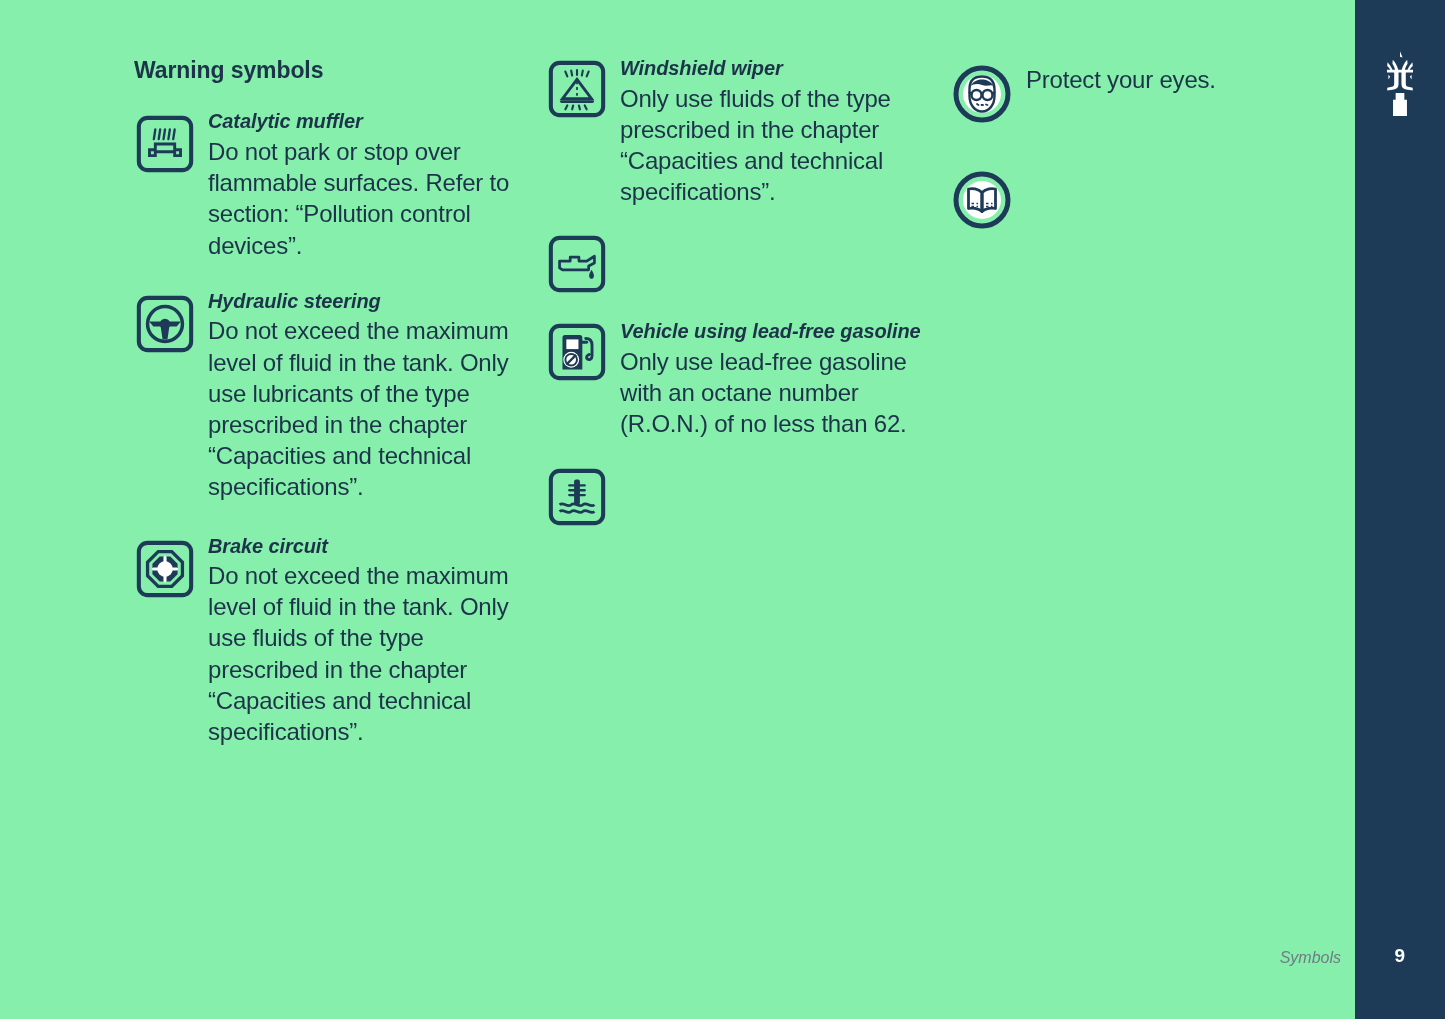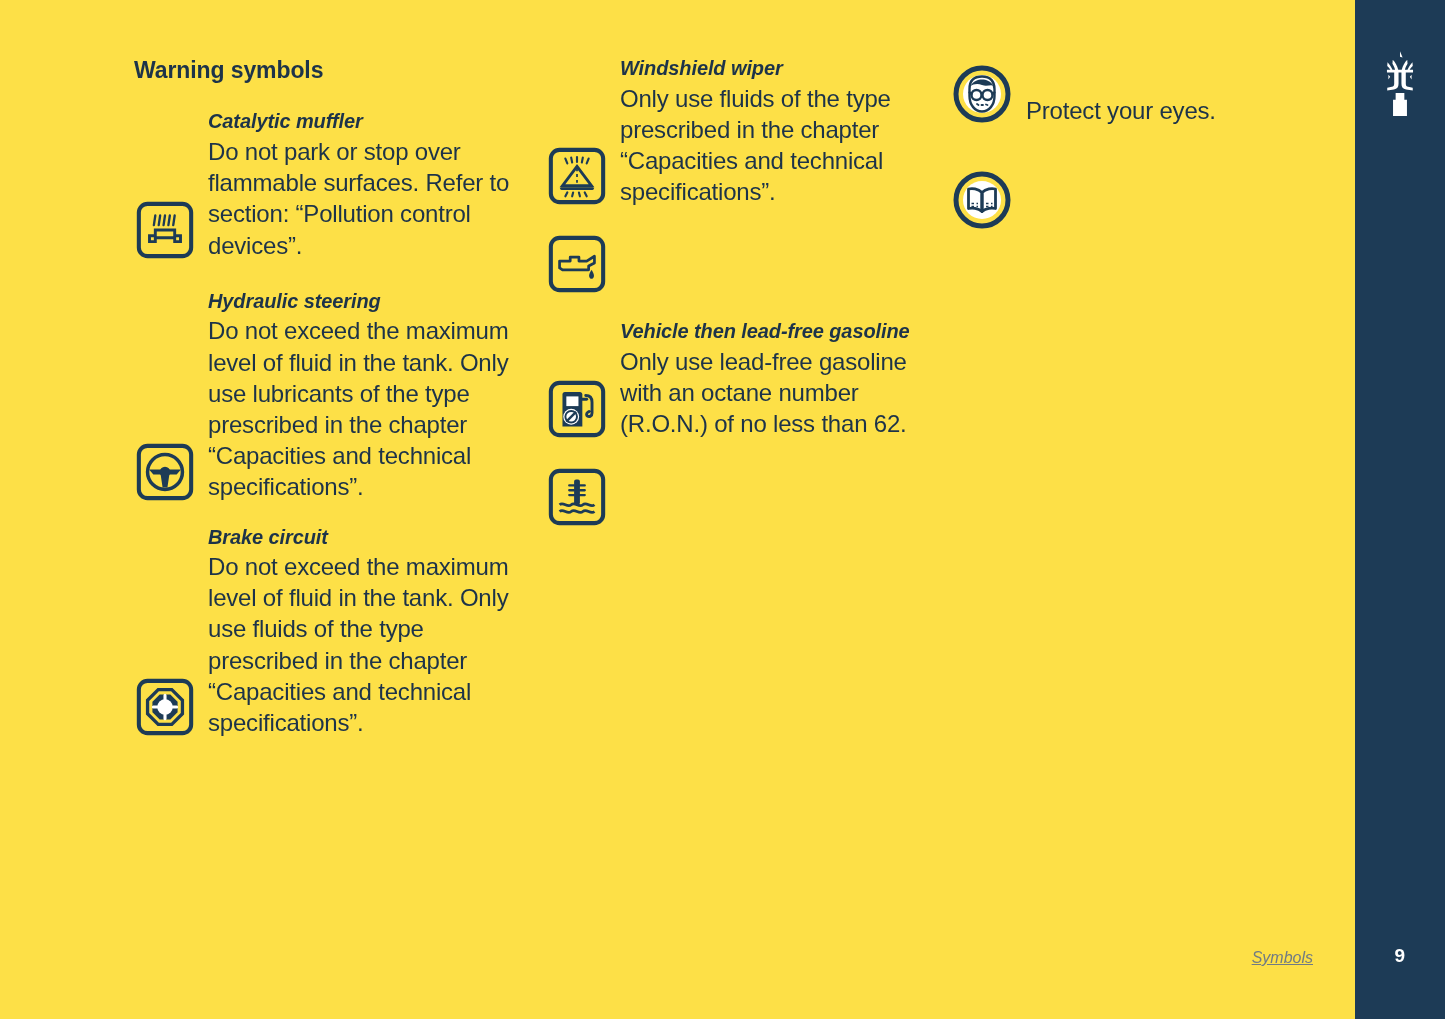--- a/index.html
+++ b/index.html
@@ -13,21 +13,21 @@
     position: relative;
     overflow: hidden;
     font-family: "Liberation Sans", sans-serif;
     color: #1d3349;
   }
 
   
   #page {
     position: absolute;
     inset: 0;
-    background: #fde047;
+    background: #86efac;
   }
 
   
   #sidebar {
     position: absolute;
     top: 0;
     right: 0;
     width: 90px;
     height: 1019px;
     background: #1d3b56;
@@ -48,27 +48,26 @@
     text-align: center;
     color: #ffffff;
     font-size: 19px;
     font-weight: bold;
     letter-spacing: .2px;
   }
 
   
   #footer-chapter {
     position: absolute;
-    right: 132px;
+    right: 104px;
     bottom: 52px;
     font-size: 16px;
     font-style: italic;
     color: #707b84;
     white-space: nowrap;
-    text-decoration: underline;
   }
 
   
   .column {
     position: absolute;
     top: 56px;
   }
   #col-1 { left: 134px;  width: 392px; }
   #col-2 { left: 546px;  width: 386px; }
   #col-3 { left: 950px;  width: 390px; }
@@ -79,21 +78,21 @@
     color: #1d3349;
     line-height: 1.28;
     margin: 0 0 24px 0;
     letter-spacing: -0.1px;
   }
 
   
   .entry {
     position: relative;
     display: flex;
-    align-items: flex-end;
+    align-items: flex-start;
     margin-bottom: 26px;
   }
   .entry-icon {
     flex: 0 0 auto;
     width: 62px;
     height: 62px;
     margin-right: 12px;
     margin-top: 4px;
   }
   .entry-icon svg { display: block; width: 62px; height: 62px; }
@@ -111,21 +110,21 @@
     font-size: 24px;
     line-height: 1.30;
     color: #1d3349;
     margin: 0;
     letter-spacing: -0.2px;
     white-space: pre-line;
   }
 
   
   #col-1 .entry:nth-of-type(1) { margin-bottom: 28px; }
-  #col-1 .entry:nth-of-type(2) { margin-bottom: 22px; }
+  #col-1 .entry:nth-of-type(2) { margin-bottom: 31px; }
   #col-2 .entry { margin-bottom: 24px; }
   #col-2 .entry-icon { margin-top: 2px; }
   #col-3 .entry { margin-bottom: 36px; }
   #col-3 .entry-icon { width: 64px; height: 64px; margin-right: 12px; margin-top: 6px; }
   #col-3 .entry-icon svg { width: 64px; height: 64px; }
   #col-3 .entry-body { padding-top: 8px; }
 </style>
 </head>
 <body>
 
@@ -216,21 +215,21 @@
           <path d="M17 50 L17 17 C17 15.5 18 14.5 19.5 14.5 L35 14.5 C36.5 14.5 37.5 15.5 37.5 17 L37.5 50 Z" fill="#1d3b56"></path>
           <rect x="21" y="19" width="12.5" height="10" fill="#ffffff"></rect>
           <circle cx="26" cy="40" r="8.2" fill="#ffffff"></circle>
           <circle cx="26" cy="40" r="6" fill="none" stroke="#1d3b56" stroke-width="2"></circle>
           <path d="M21 45 L31 35" stroke="#1d3b56" stroke-width="2.4"></path>
           <path d="M41 18 C46 18 47.5 21 47.5 25 L47.5 36 C47.5 39 45 40.5 43 39.5 C41.5 38.7 41.5 36.5 43 35.5 L44.5 34.5" fill="none" stroke="#1d3b56" stroke-width="3" stroke-linecap="round"></path>
           <path d="M37.5 22 L42 22" stroke="#1d3b56" stroke-width="3" stroke-linecap="round"></path>
         </svg>
       </div>
       <div class="entry-body">
-        <div class="entry-title">Vehicle then lead-free gasoline</div>
+        <div class="entry-title">Vehicle using lead-free gasoline</div>
         <p class="entry-text">Only use lead-free gasoline with an octane number (R.O.N.) of no less than 62.</p>
       </div>
     </div>
 
     <div class="entry">
       <div class="entry-icon">
         <svg viewBox="0 0 64 64">
           <rect x="5" y="5" width="54" height="54" rx="9" ry="9" fill="none" stroke="#1d3b56" stroke-width="4.2"></rect>
           <rect x="29" y="14" width="6" height="26" rx="2" fill="#1d3b56"></rect>
           <path d="M24 20 L29 20 M24 25 L29 25 M24 30 L29 30 M35 20 L40 20 M35 25 L40 25 M35 30 L40 30" stroke="#1d3b56" stroke-width="2.4" stroke-linecap="round"></path>

